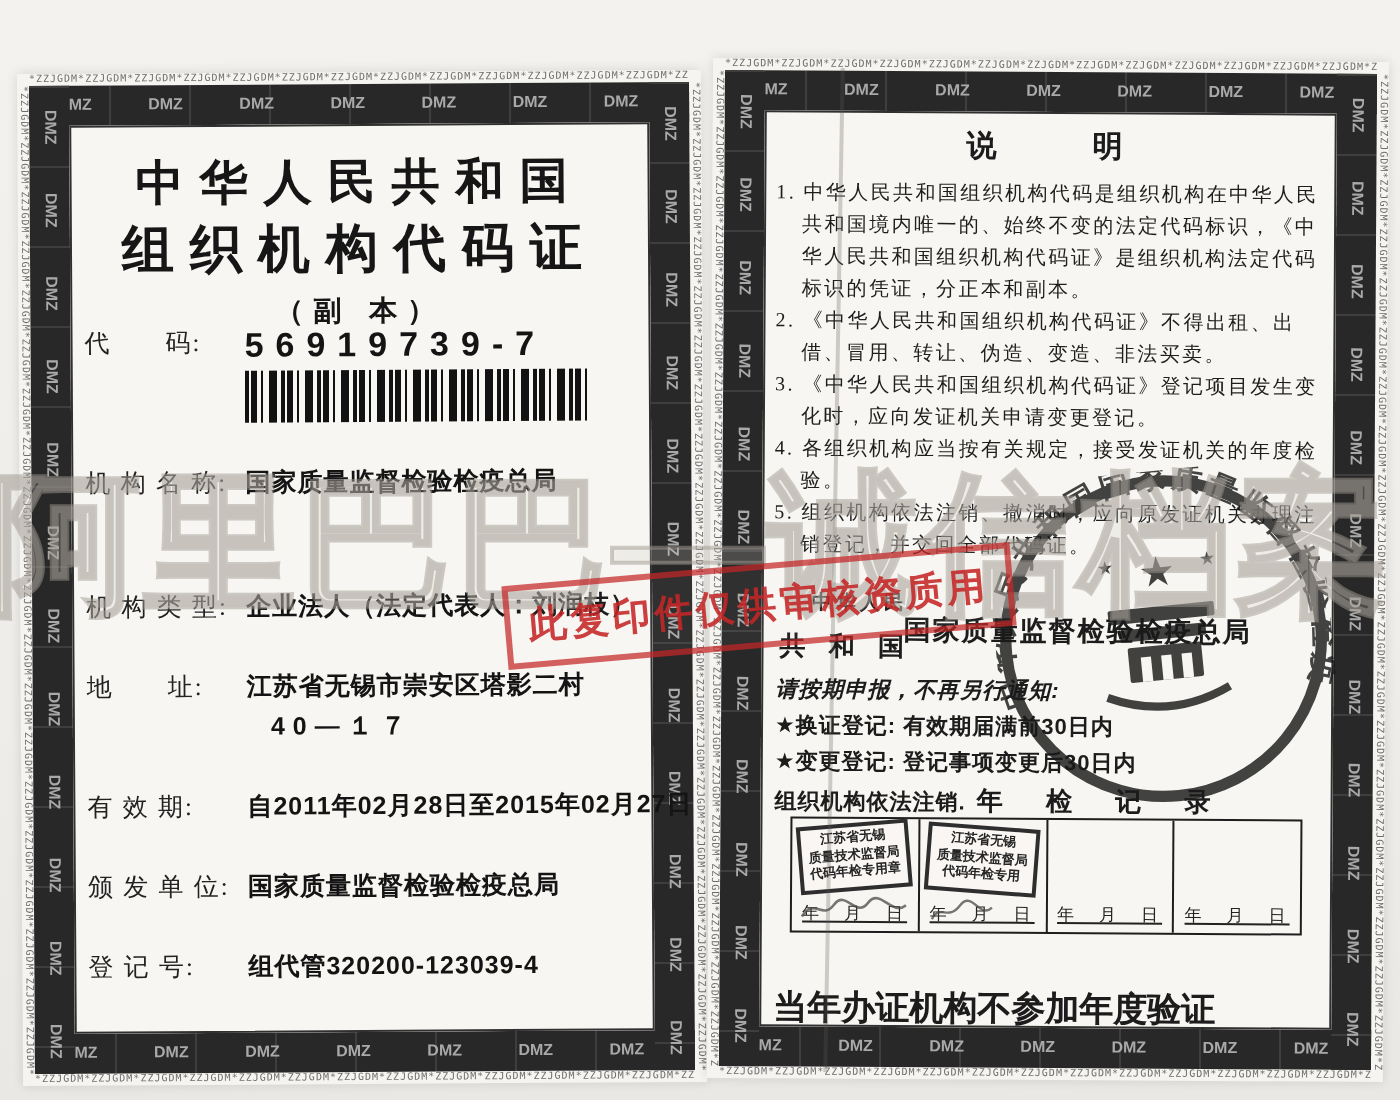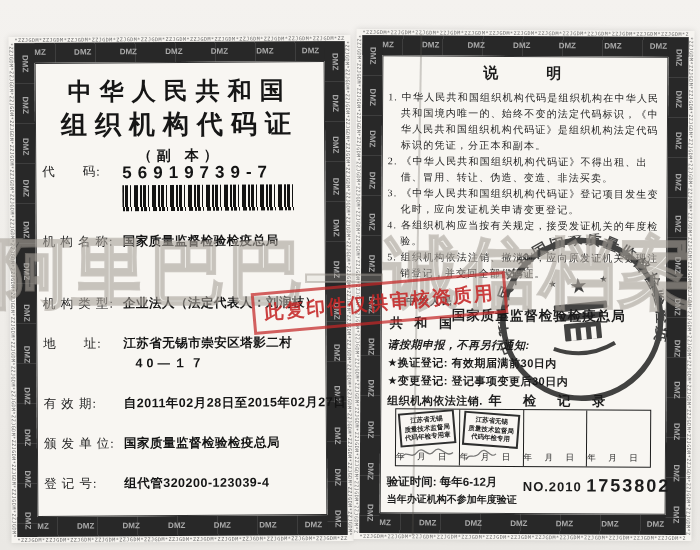--- a/index.html
+++ b/index.html
@@ -86,34 +86,34 @@
 
   .ntc { position:absolute; left:6px; font-size:11px; font-weight:bold; letter-spacing:.5px;
          font-family:"Liberation Sans","DejaVu Sans",sans-serif; white-space:nowrap; }
   .ntc1 { top:281px;font-style:italic; } .ntc2 { top:299px; } .ntc3 { top:317px; } .ntc4 { top:335px; }
   .annual-title { font-size:13px; letter-spacing:9px; padding-left:2px; }
 
   .annual-table { position:absolute; left:14px; top:352px; width:256px; height:58px;
     border:1px solid #1e1e1e; display:flex; }
   .a-cell { flex:1; border-right:1px solid #1e1e1e; position:relative; }
   .a-cell:last-child { border-right:none; }
-  .a-date { position:absolute; bottom:2px; left:0; right:0; 
-    font-size:8.5px; letter-spacing:2px; color:#222; }
+  .a-date { position:absolute; bottom:2px; left:0; right:0; text-align:center;
+    font-size:8.5px; letter-spacing:2px; color:#222;text-decoration:underline; }
   .astamp {
     position:absolute; left:3px; top:2px; width:56px; padding:2px 1px;
     border:2px solid #2e2e2e; transform:rotate(-5deg);
     font-size:6.5px; line-height:8.5px; text-align:center; font-weight:bold;
     color:#252525; background:rgba(250,249,246,.25);
     font-family:"Liberation Sans","DejaVu Sans",sans-serif;
   }
   .hand { position:absolute; left:2px; bottom:3px; opacity:.75; }
 
   .verify1 { position:absolute; left:6px; top:418px; font-size:11.5px; font-weight:bold;
     font-family:"Liberation Sans","DejaVu Sans",sans-serif; }
-  .verify2 { position:absolute; left:6px; top:436px; font-size:10px; font-weight:bold;
+  .verify2 { position:absolute; left:6px; top:436px; font-size:17px; font-weight:bold;
     font-family:"Liberation Sans","DejaVu Sans",sans-serif; }
   .serial { position:absolute; left:142px; top:418px; white-space:nowrap;
     font-family:"Liberation Sans","DejaVu Sans",sans-serif; }
   .serial .pre { font-size:13px; font-weight:bold; letter-spacing:1px; }
   .serial .num { font-size:18px; font-weight:bold; letter-spacing:2px; }
 
   .seal { position:absolute; left:116px; top:178px; width:168px; height:168px; z-index:4;
           transform:rotate(-6deg); }
 
   
@@ -253,26 +253,21 @@
           </svg>
         </div>
         <div class="a-cell">
           <div class="a-date">年　月　日</div>
         </div>
         <div class="a-cell">
           <div class="a-date">年　月　日</div>
         </div>
       </div>
 
-      <div class="verify1">验证时间: 每年6-12月</div>
       <div class="verify2">当年办证机构不参加年度验证</div>
-      <div class="serial">
-        <span class="pre">NO.2010</span>
-        <span class="num">1753802</span>
-      </div>
 
       <svg class="seal" viewBox="0 0 164 164">
         <g opacity="0.82" fill="#1a1a1a">
           <circle cx="82" cy="82" r="77" fill="none" stroke="#1a1a1a" stroke-width="5.5"></circle>
           <path id="sealArc" d="M 12.5,107.3 A 74,74 0 1 1 151.5,107.3" fill="none"></path>
           <text font-size="14.5" font-weight="bold" letter-spacing="2.5" font-family="Liberation Sans, DejaVu Sans, sans-serif">
             <textPath href="#sealArc" xlink:href="#sealArc">中华人民共和国国家质量监督检验检疫总局</textPath>
           </text>
           <text x="82" y="56" text-anchor="middle" font-size="20">★</text>
           <text x="57" y="48" text-anchor="middle" font-size="9">★</text>

